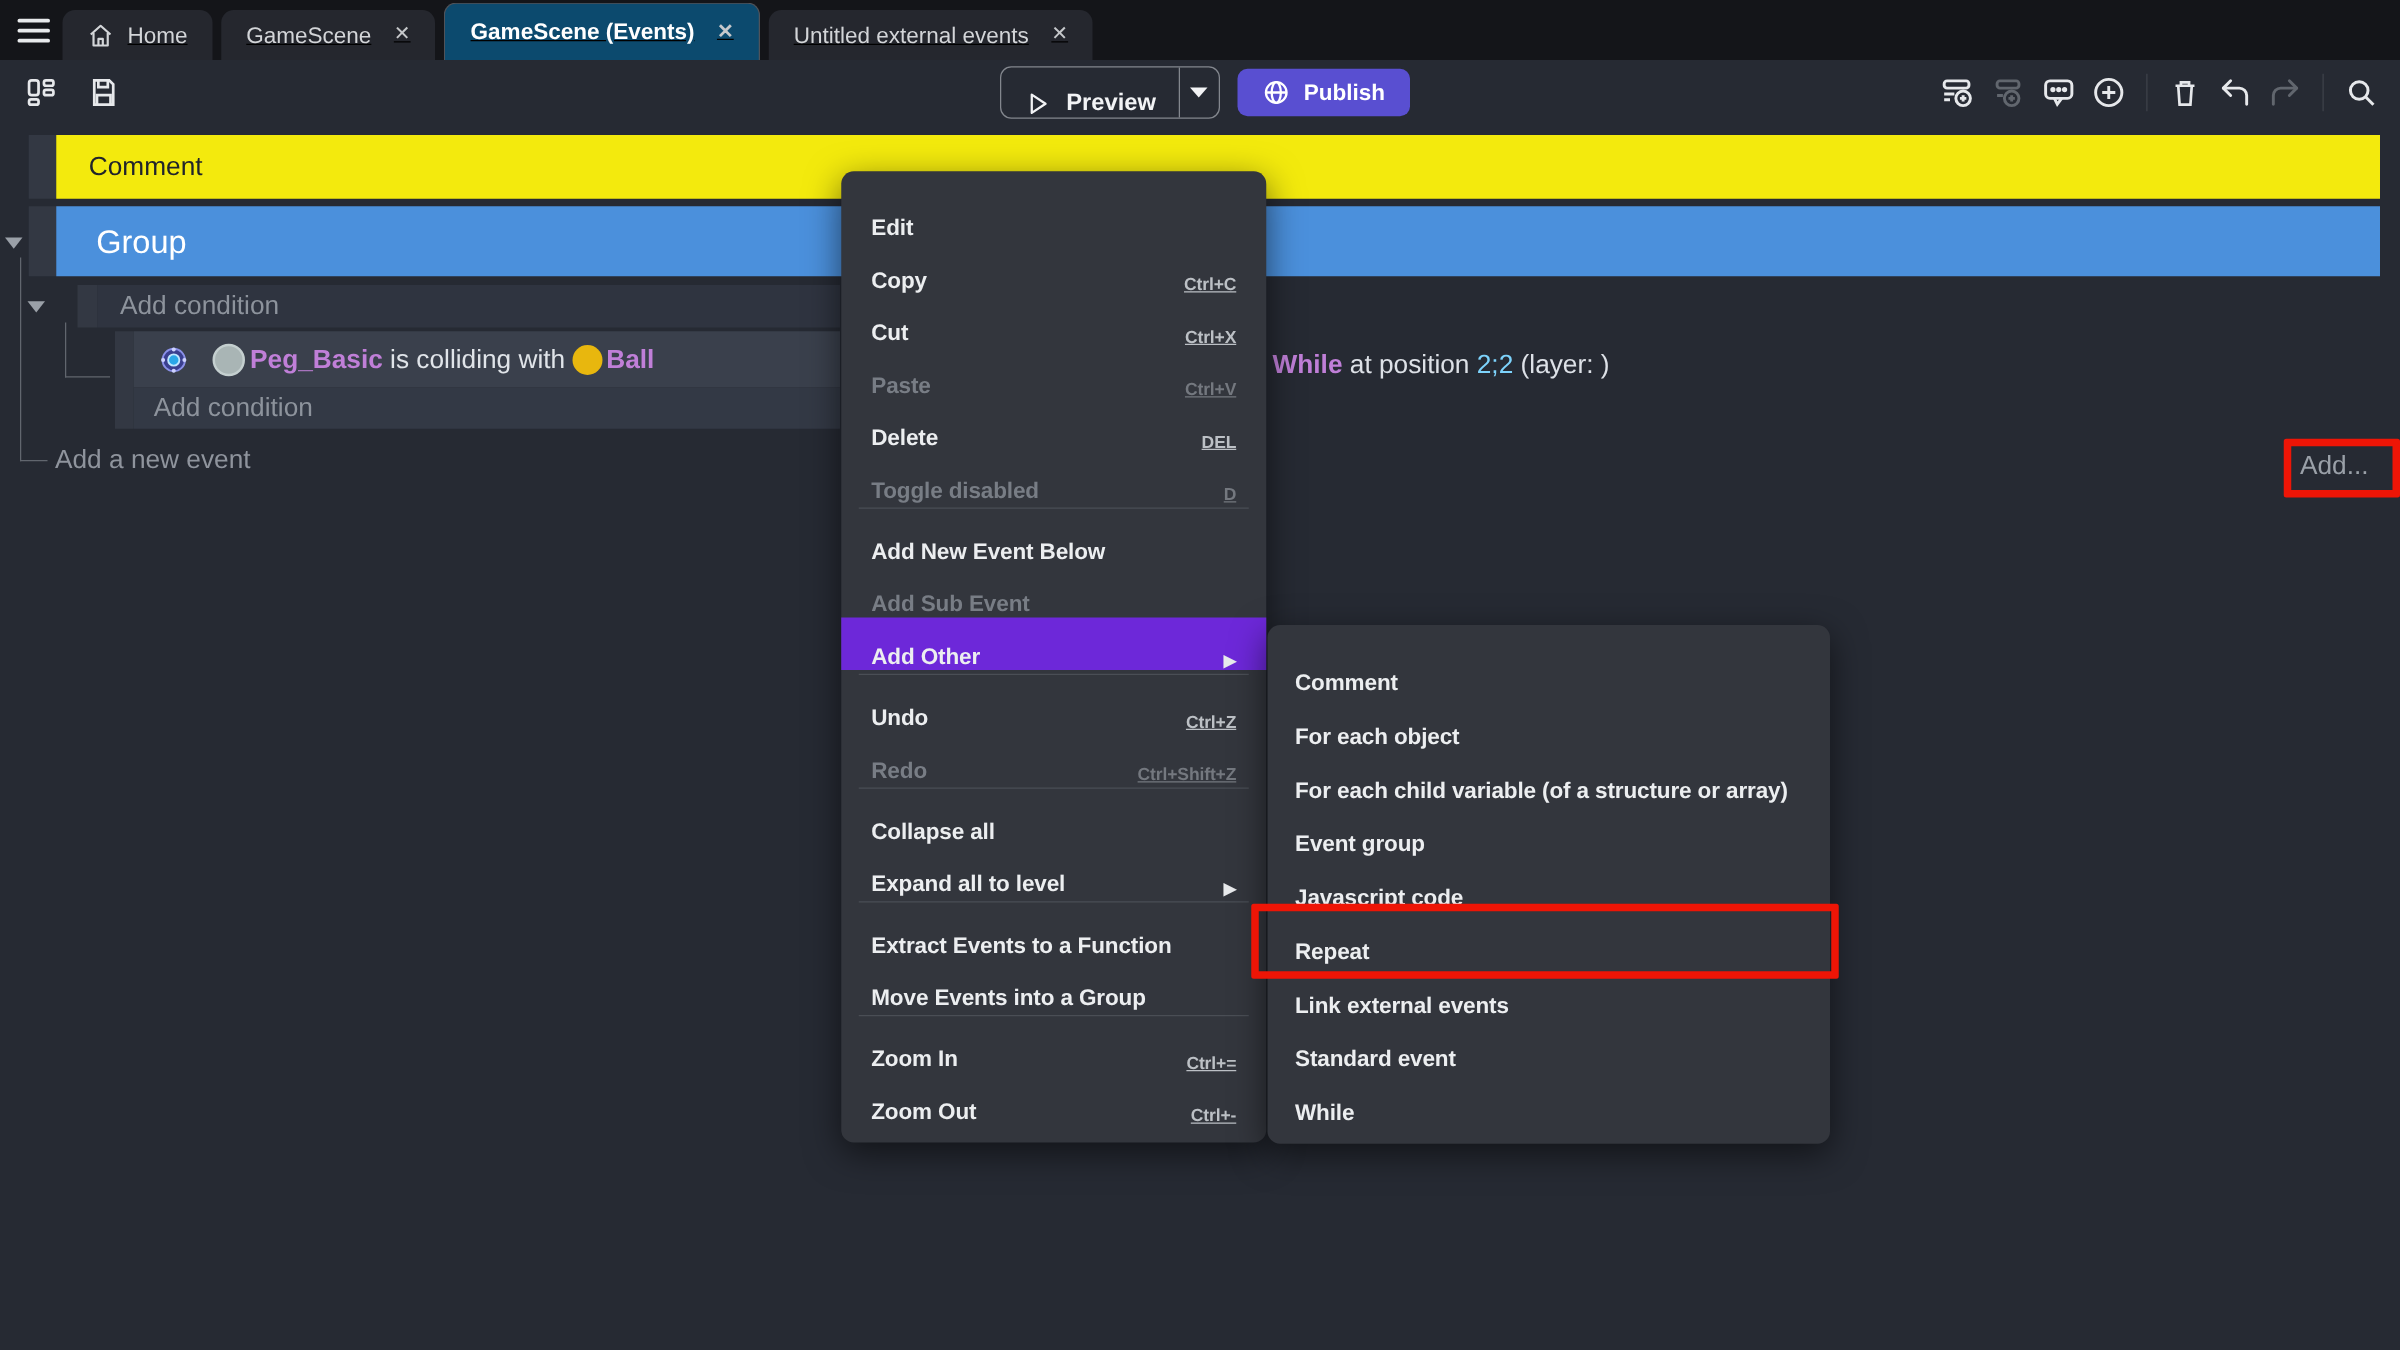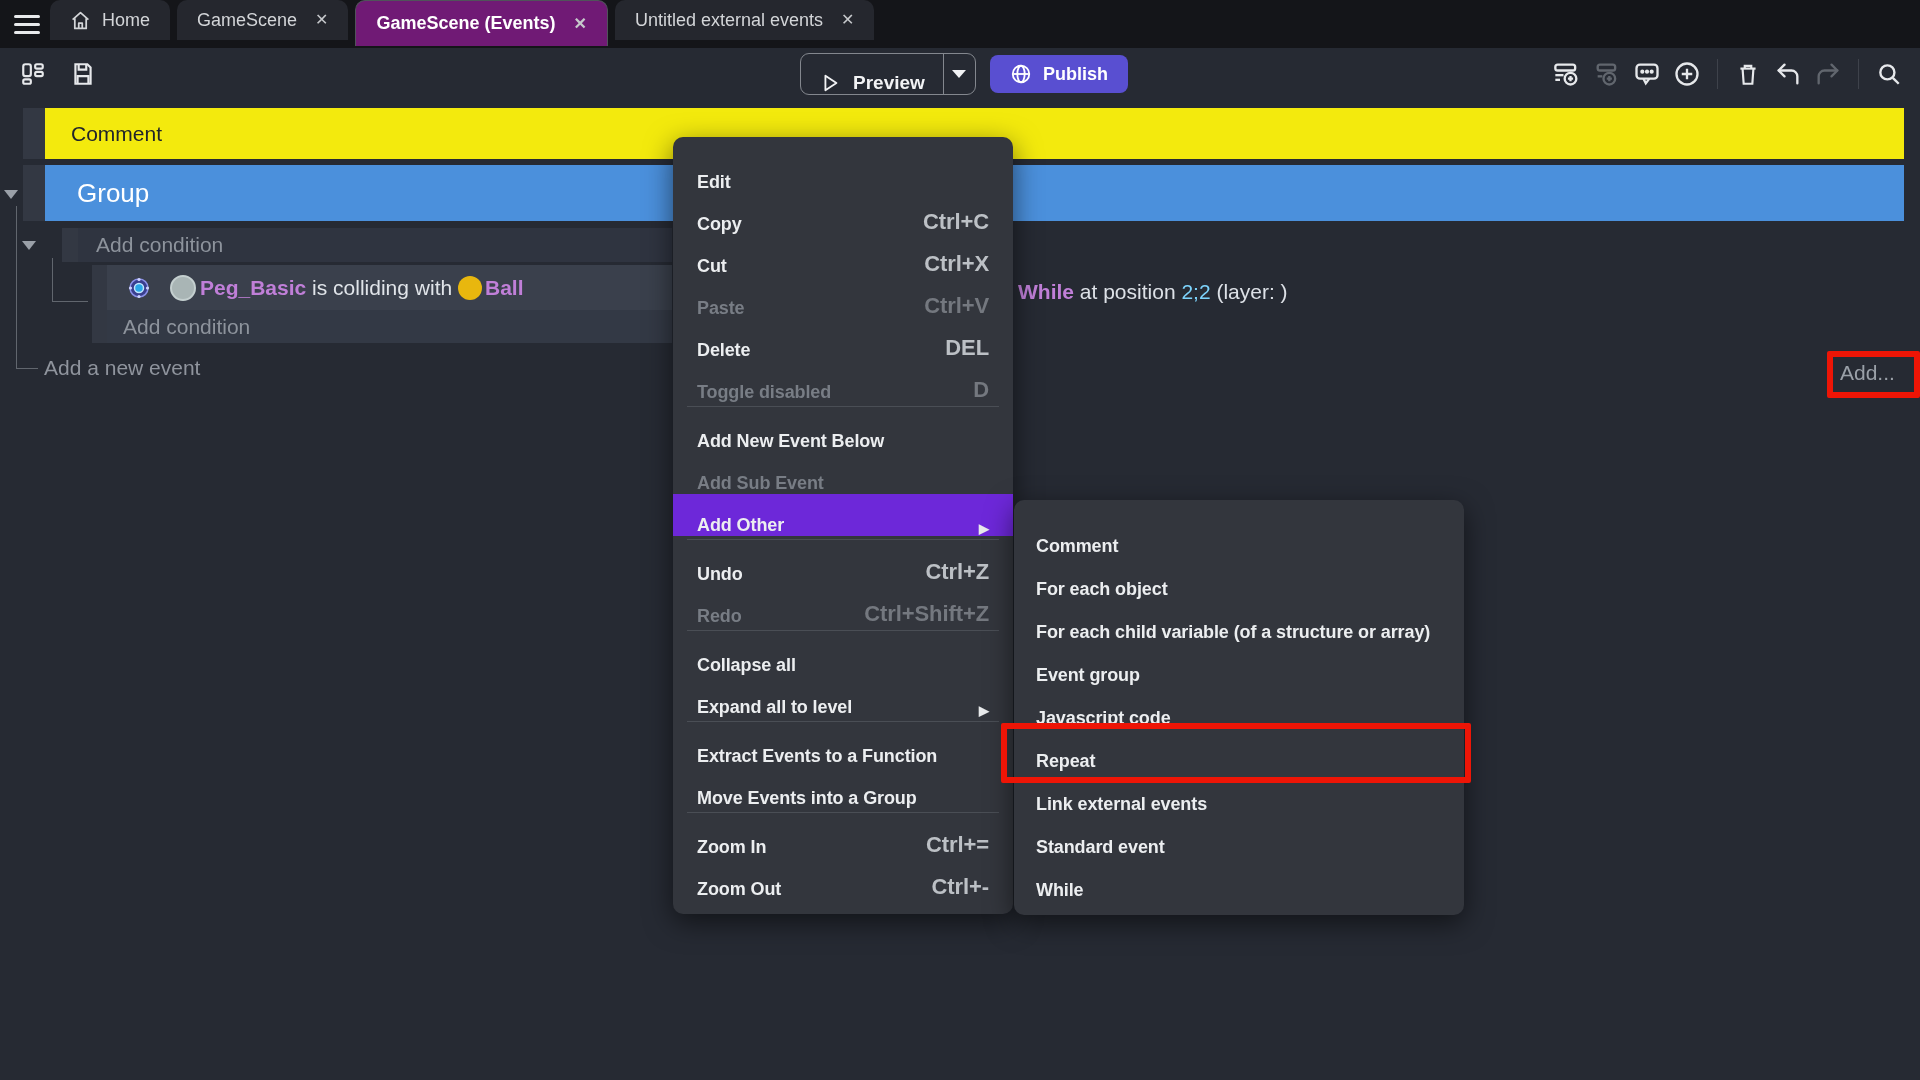--- a/index.html
+++ b/index.html
@@ -10,28 +10,28 @@
     -webkit-font-smoothing:antialiased;
   }
   
   .tabbar {
     position:absolute; top:0; left:0; right:0; height:48px;
     background:#141519; display:flex; align-items:flex-end;
   }
   .hamburger { position:absolute; left:14px; top:10px; width:34px; height:28px;
     display:flex; flex-direction:column; justify-content:center; gap:5px; cursor:pointer; }
   .hamburger span { display:block; width:26px; height:3px; background:#e8eaec; border-radius:2px; }
-  .tabs { display:flex; align-items:flex-start; margin-left:50px; height:48px; }
+  .tabs { display:flex; align-items:flex-end; margin-left:50px; height:48px;text-decoration:underline; }
   .tab {
     display:inline-flex; align-items:center; height:40px; padding:0 20px;
     margin-right:7px; border-radius:10px 10px 0 0; background:#25272e;
     color:#d3d5d8; font-size:18px; white-space:nowrap; cursor:pointer;
   }
   .tab.active {
-    height:46px; background:#701a75; border:1px solid #50535a; border-bottom:none;
+    height:46px; background:#0c4a6e; border:1px solid #50535a; border-bottom:none;
     color:#ffffff; font-weight:700;
   }
   .tab .home-ic { margin-right:11px; display:inline-flex; }
   .tab .close {
     margin-left:18px; font-size:16px; color:#c6c8cb; line-height:1; cursor:pointer;
   }
   
   .toolbar { position:absolute; top:48px; left:0; right:0; height:52px; background:#262a33; }
   .tb-left { position:absolute; left:16px; top:9px; display:flex; gap:16px; }
   .tb-btn { width:34px; height:34px; display:flex; align-items:center; justify-content:center;
@@ -80,21 +80,21 @@
     box-shadow:0 8px 28px rgba(0,0,0,.55); z-index:5;
   }
   .context-menu { left:673px; top:137px; width:340px; }
   .sub-menu { left:1014px; top:500px; width:450px; }
   .menu-item {
     height:42px; display:flex; align-items:flex-end; justify-content:space-between;
     padding:0 24px; color:#eceef0; font-size:18px; font-weight:600; cursor:pointer;
     white-space:nowrap; letter-spacing:-0.1px;
   }
   .sub-menu .menu-item { height:43px; padding:0 22px; }
-  .menu-item .shortcut { color:#bcc0c5; font-weight:600; font-size:22px; margin-left:24px; }
+  .menu-item .shortcut { color:#bcc0c5; font-weight:600; font-size:14px; margin-left:24px;text-decoration:underline; }
   .menu-item.disabled { color:#787d85; cursor:default; }
   .menu-item.disabled .shortcut { color:#74787f; }
   .menu-item.highlighted { background:#6d28d9; }
   .menu-item .arrow { color:#e8eaec; font-size:13px; margin-left:24px; }
   .menu-sep { height:1px; background:#4a4e55; margin:3px 14px; }
   
   .annotation { position:absolute; border:6px solid #ee1506; border-radius:2px;
     z-index:9; pointer-events:none; }
   .anno-link { left:1001px; top:723px; width:470px; height:60px; }
   .anno-add { left:1827px; top:351px; width:93px; height:47px; }

